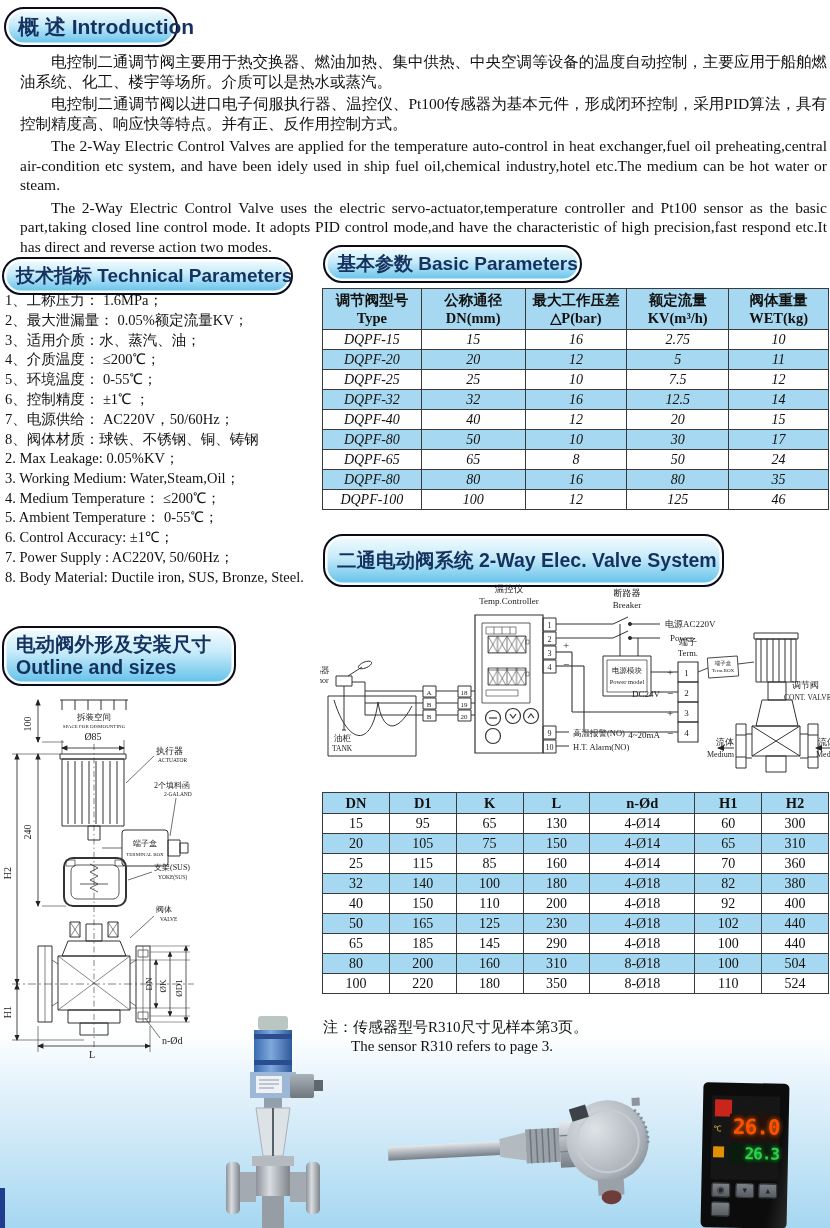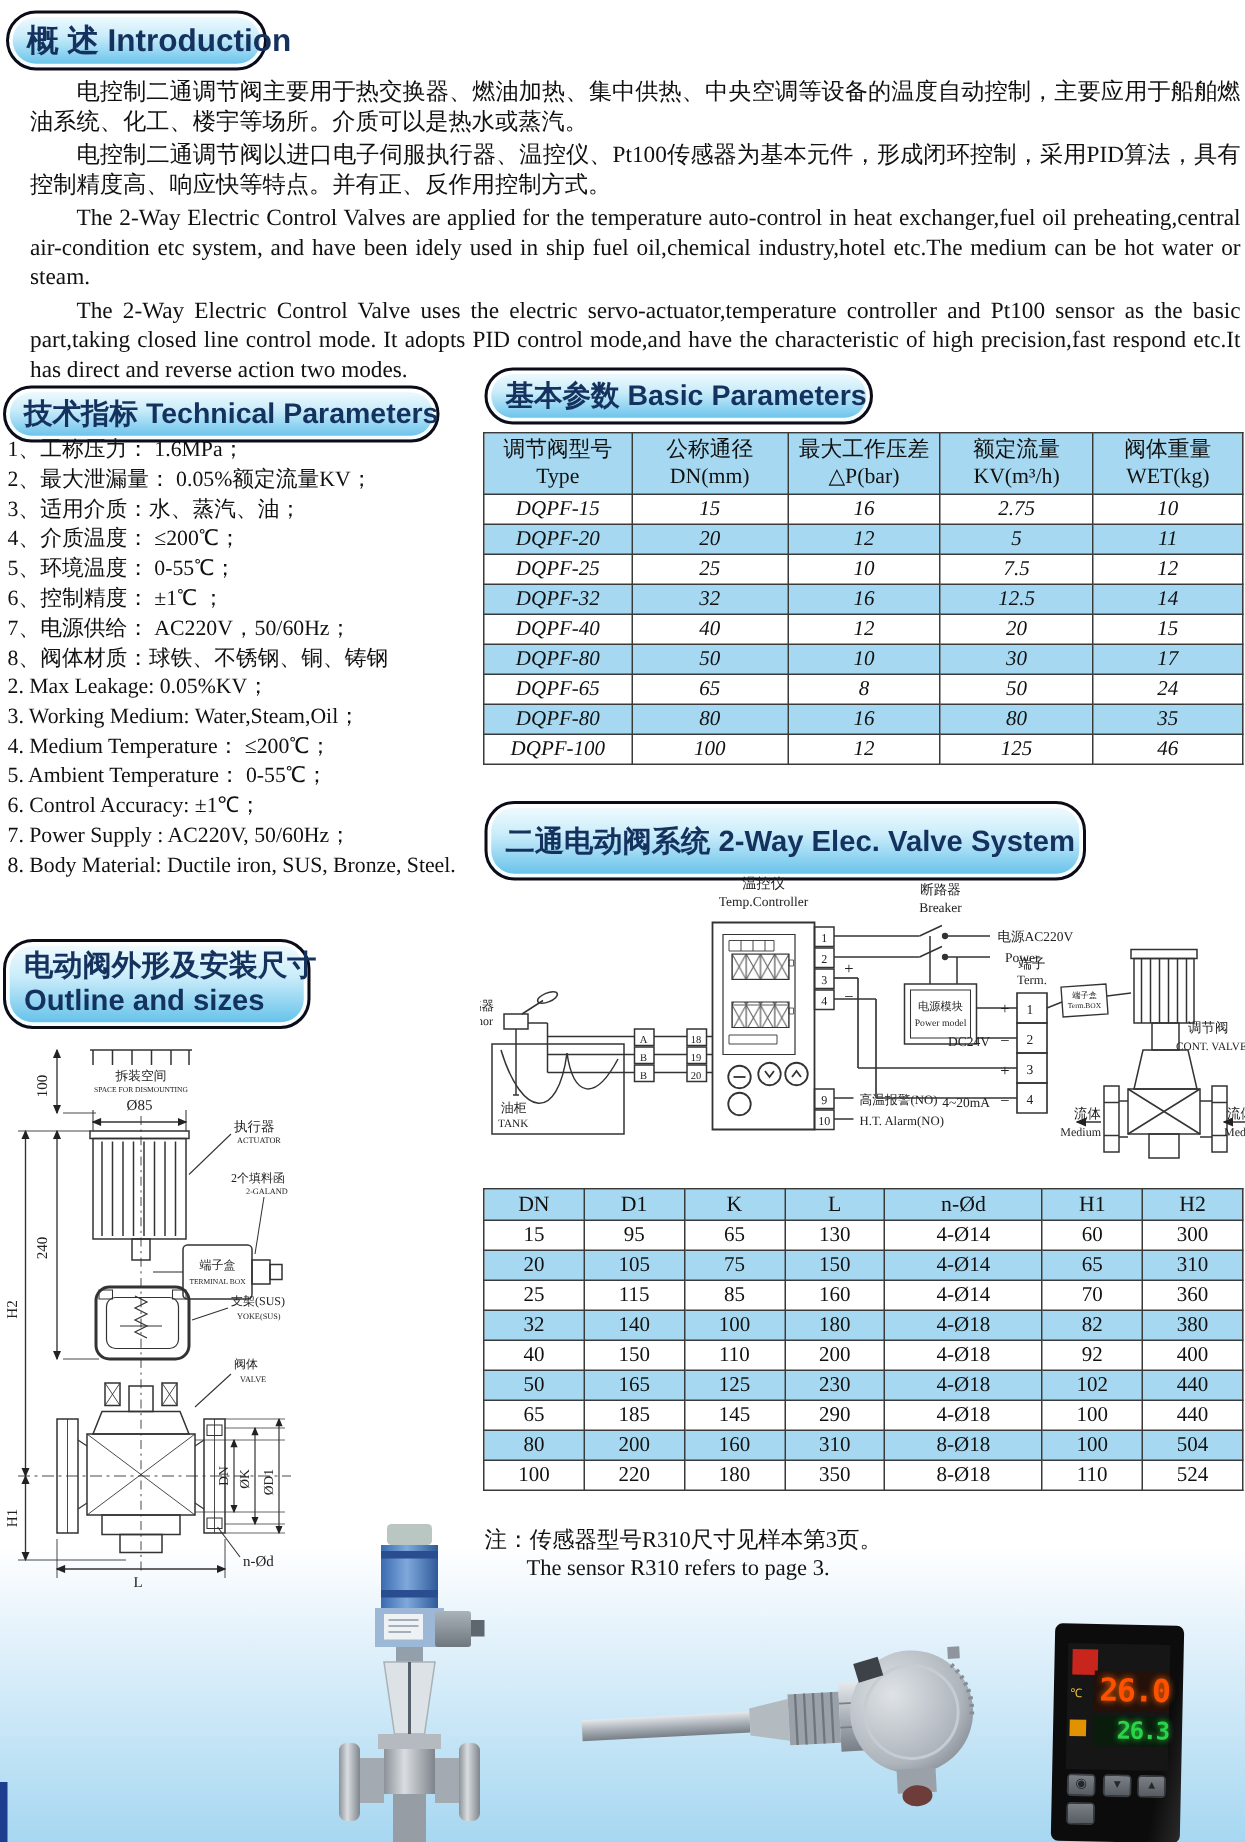--- a/index.html
+++ b/index.html
@@ -9,33 +9,33 @@
   .pill{position:absolute;display:flex;flex-direction:column;justify-content:center;
         background:linear-gradient(180deg,#f4fcff 0%,#c9ecfa 42%,#5fbfe9 100%);
         border:2.5px solid #0c0c18;border-radius:20px;
         box-shadow:inset 0 0 0 2.5px rgba(255,255,255,.95);
         color:#15325f;font-family:"Liberation Sans",sans-serif;font-weight:bold;
         padding:0 12px;box-sizing:border-box;white-space:nowrap;}
   .pill-intro{left:4px;top:7px;width:174px;height:40px;font-size:21px;}
   .pill-tech{left:2px;top:245px;width:291px;height:38px;font-size:19px;margin-top:12px;}
   .pill-basic{left:323px;top:245px;width:259px;height:38px;font-size:19px;}
   .pill-system{left:323px;top:534px;width:401px;height:53px;font-size:19.5px;}
-  .pill-outline{left:2px;top:626px;width:205px;height:60px;font-size:19.5px;line-height:1.18;}
+  .pill-outline{left:2px;top:626px;width:234px;height:60px;font-size:19.5px;line-height:1.18;}
   
   .intro-text{position:absolute;left:4px;top:52px;width:823px;font-size:15.5px;
               line-height:19.5px;text-align:justify;}
   .intro-text p{margin:0 0 3px 16px;text-indent:2em;}
   
   .tech-list{position:absolute;left:5px;top:291px;width:312px;font-size:14.5px;line-height:19.8px;}
   .tech-list.en{top:449px;}
   
   table{position:absolute;border-collapse:collapse;text-align:center;
         font-family:"Liberation Serif",serif;}
   th,td{border:1px solid #3a3a3a;padding:0 2px;}
-  thead th{background:#a6d9f1;font-weight:normal;}
+  thead th{background:#a6d9f1;font-weight:bold;}
   tbody tr:nth-child(even) td{background:#a6d9f1;}
   .basic-table{left:322px;top:288px;width:507px;}
   .basic-table th{height:40px;font-size:14.5px;line-height:1.25;}
   .basic-table td{height:19px;font-size:14px;font-style:italic;}
   .dims-table{left:322px;top:792px;width:507px;}
   .dims-table th{height:20px;font-size:14.5px;}
   .dims-table td{height:19px;font-size:14px;}
   
   .note{position:absolute;left:323px;top:994px;font-size:15px;line-height:19px;margin-top:24px;}
   .note .en{margin-left:28px;}

